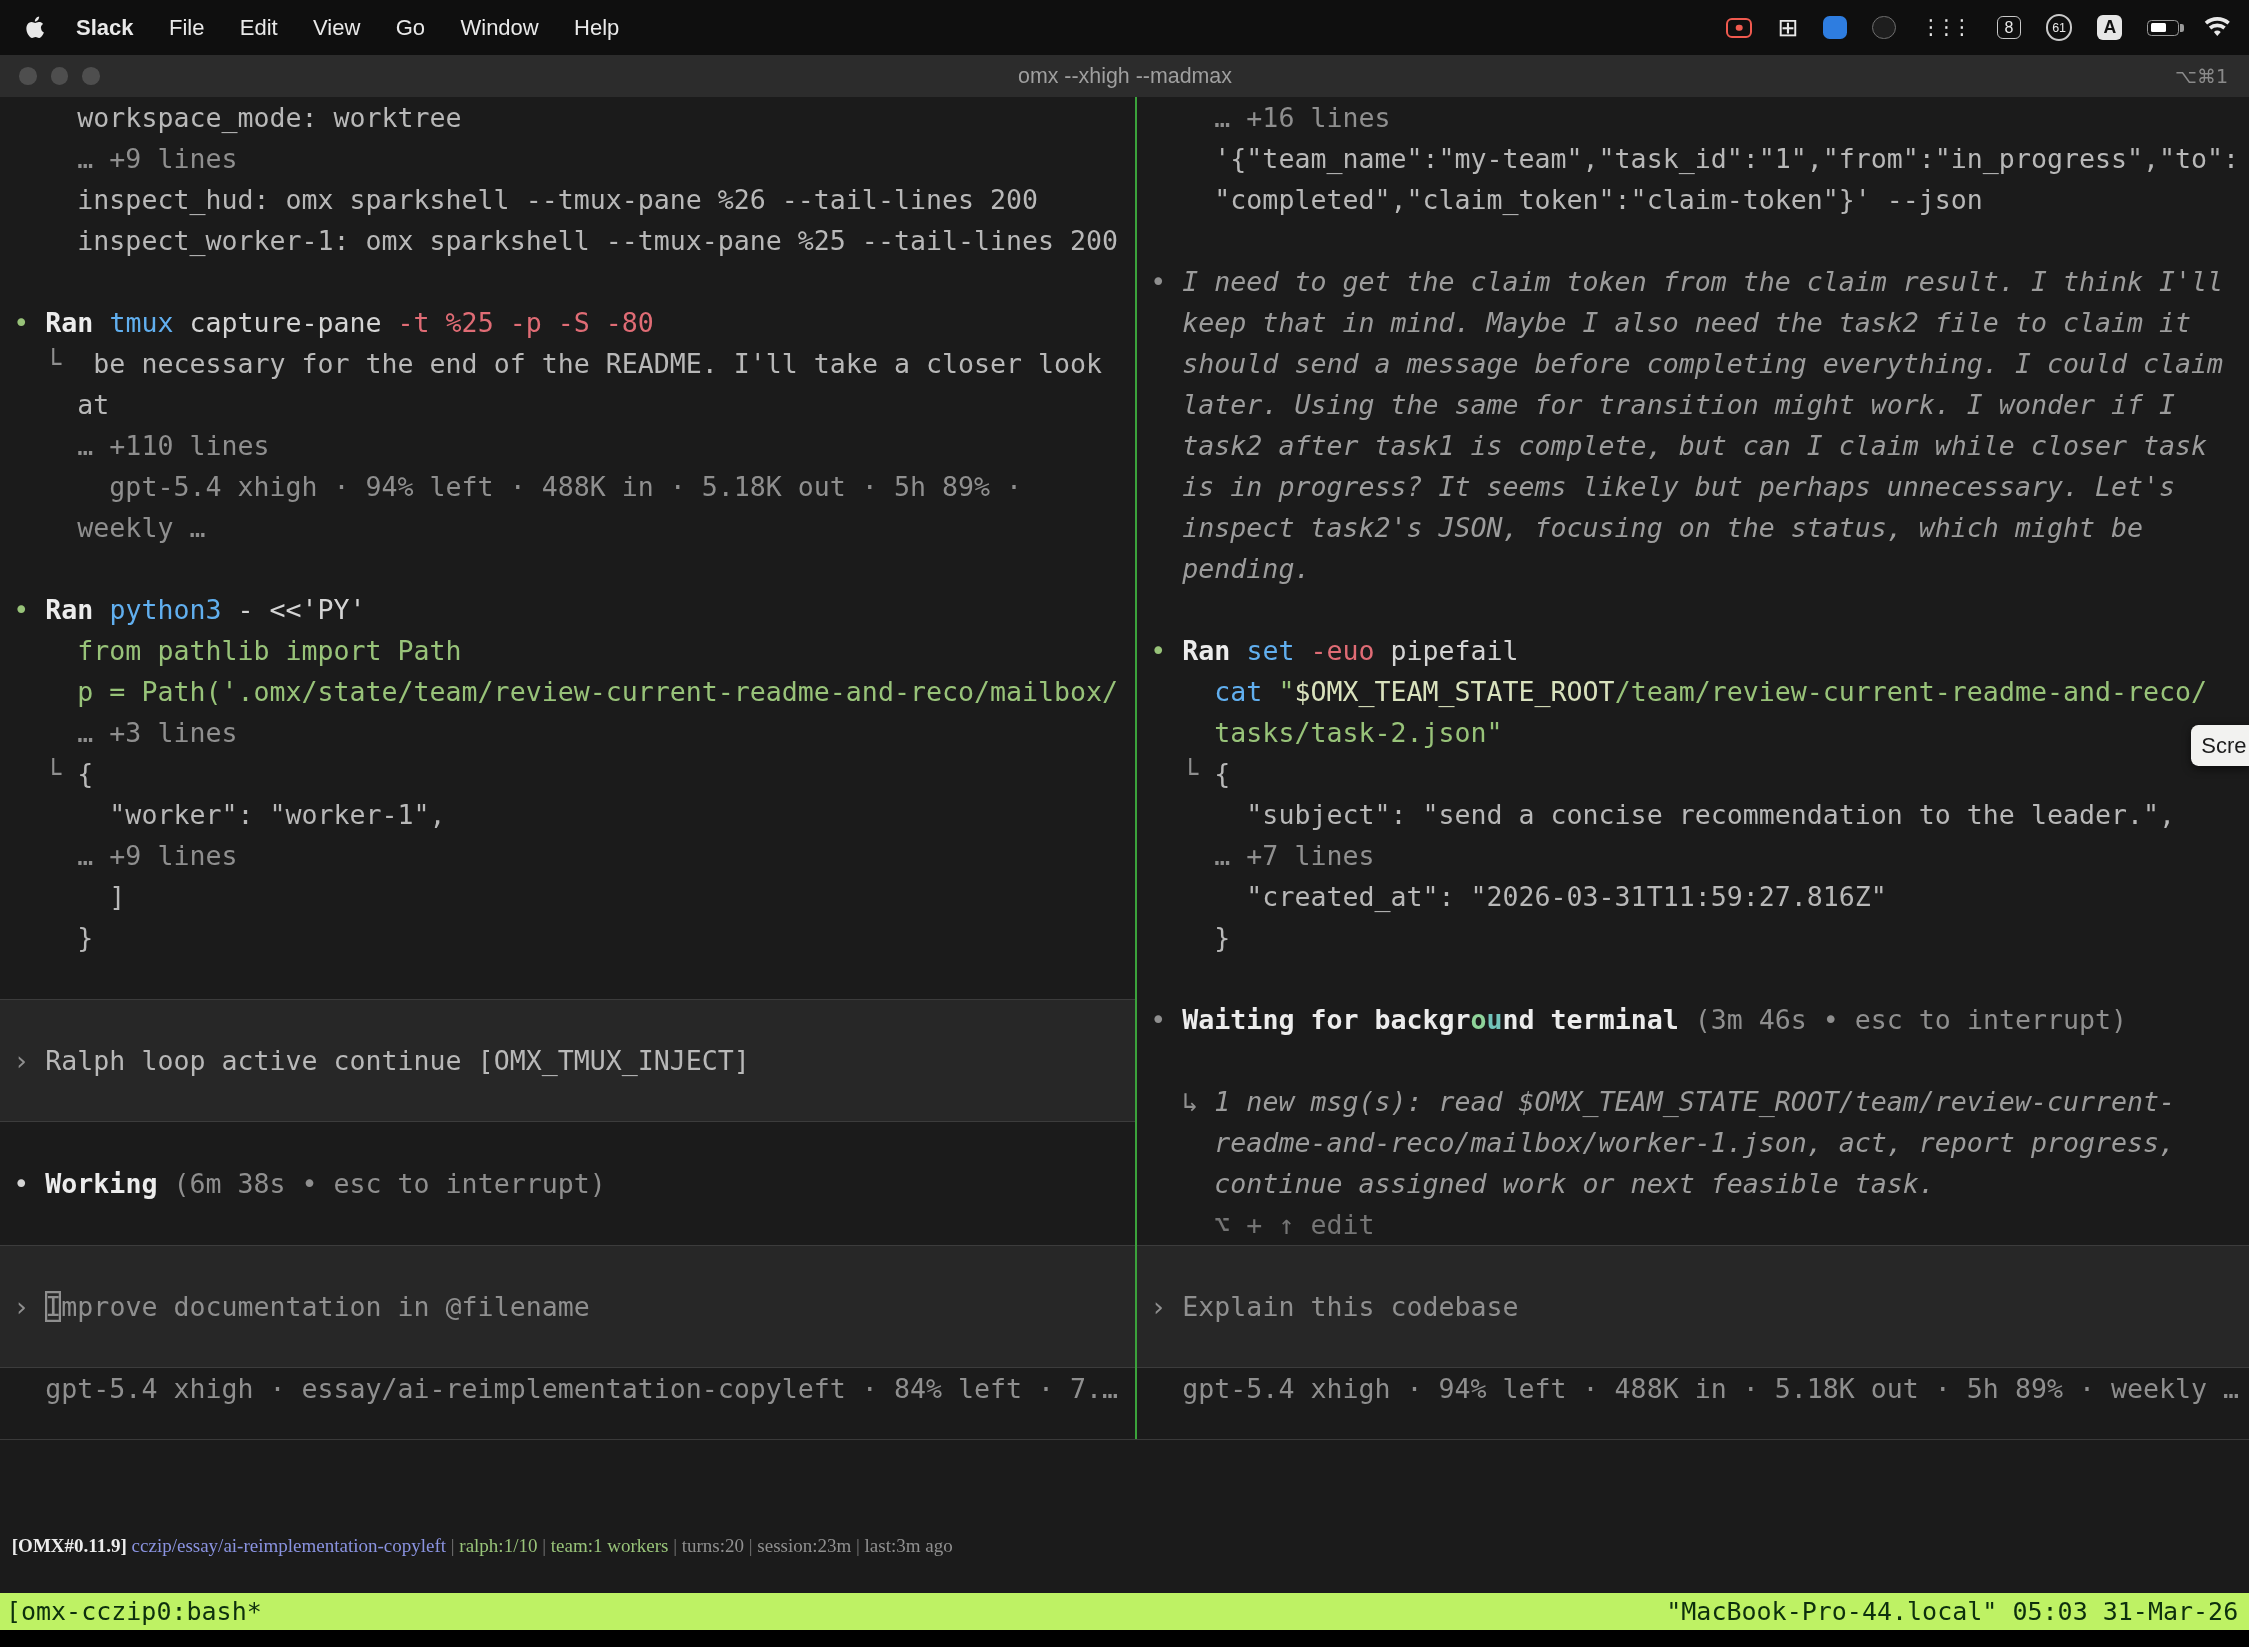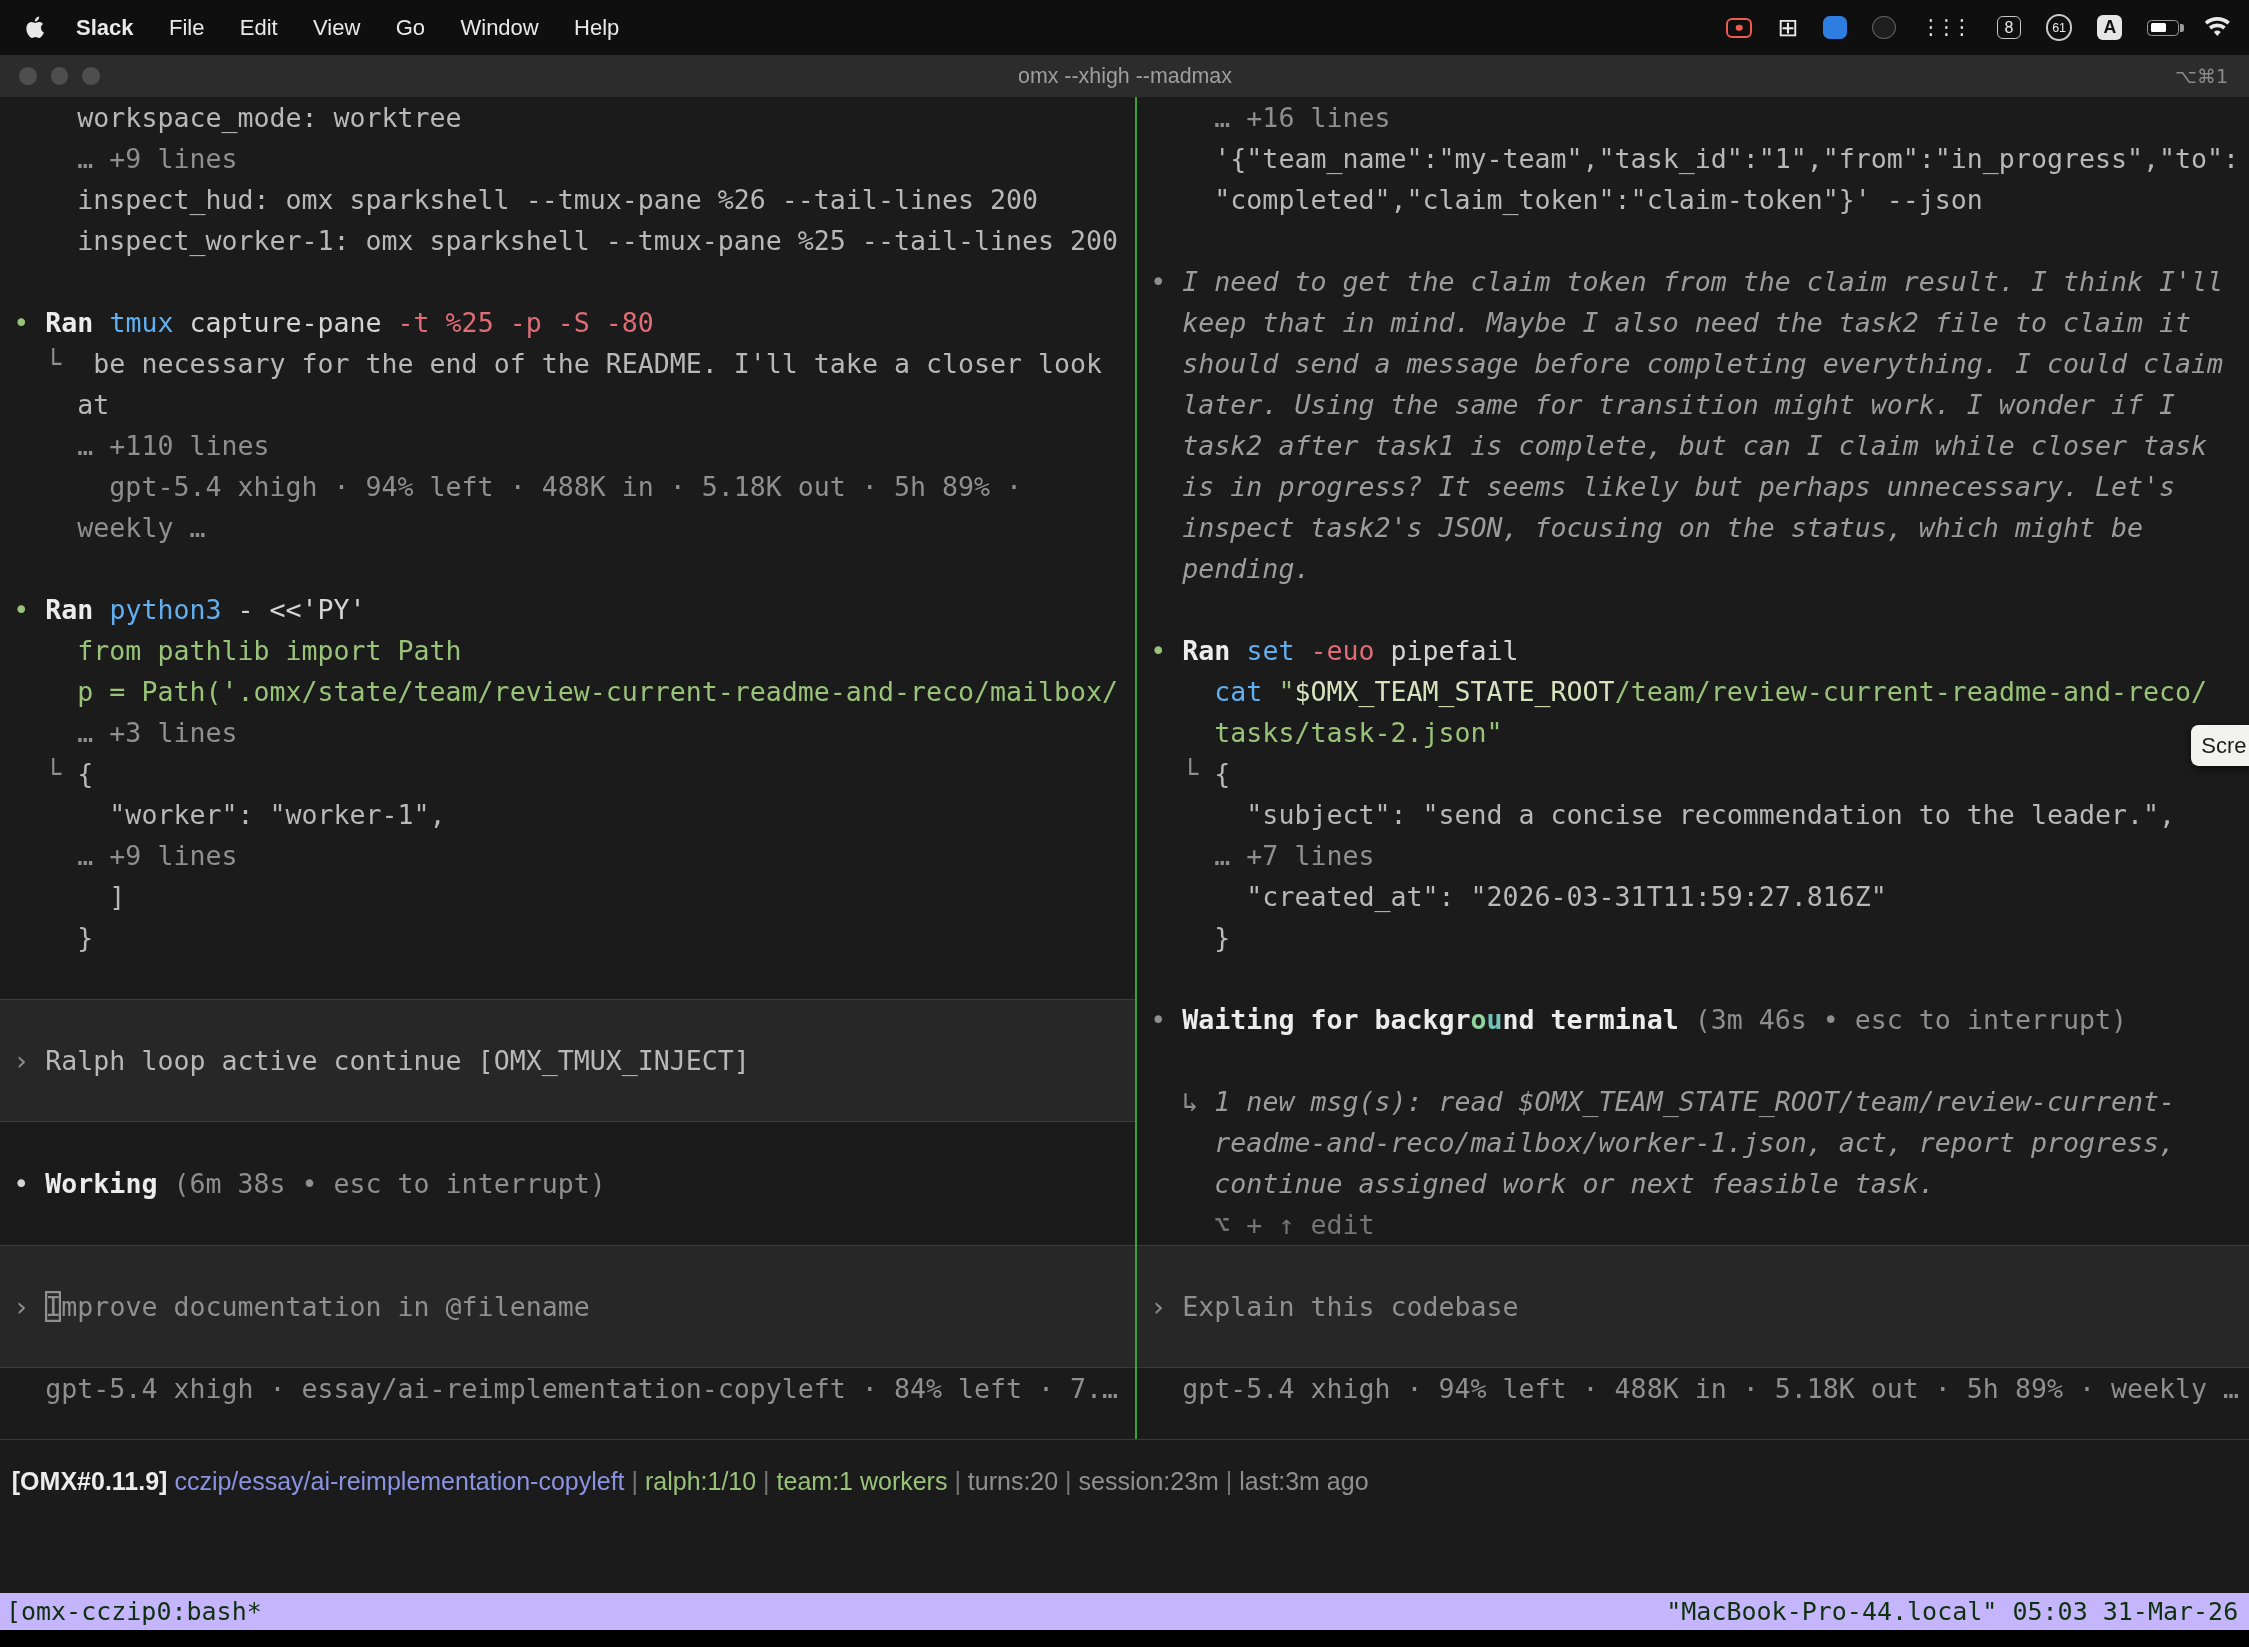--- a/index.html
+++ b/index.html
@@ -39,21 +39,21 @@
   .term{position:absolute;top:97px;left:0;width:100%;height:1496px;background:#1b1b1b;}
   .pane{position:absolute;top:0;font-family:"DejaVu Sans Mono","DejaVu Sans",monospace;font-size:26.6px;}
   #pane-left{left:0;width:1135px;}
   #pane-right{left:1137px;width:1113px;}
   .trow{height:41px;line-height:41px;white-space:pre;padding-left:13.3px;color:#b8b8b8;overflow:hidden;}
   .band{background:#272727;}
   .band-top{border-top:0.7px solid #3c3c3c;}
   .band-bot{border-bottom:0.7px solid #3c3c3c;}
   .divider{position:absolute;left:1135px;top:0;width:1.5px;height:1342px;background:#3ba23b;}
   .hsep{position:absolute;left:0;top:1342px;width:100%;height:0.7px;background:#3a3a3a;}
-  .omx-status{position:absolute;left:0;top:1364px;width:100%;height:41px;line-height:41px;padding-left:11.8px;font-family:Liberation Sans, sans-serif;font-size:25px;white-space:pre;overflow:hidden;}
+  .omx-status{position:absolute;left:0;top:1428px;width:100%;height:41px;line-height:41px;padding-left:11.8px;font-family:Liberation Serif, serif;font-size:19px;white-space:pre;overflow:hidden;}
 
   
   .g{color:#b8b8b8}
   .d{color:#8f8f8f}
   .dd{color:#757575}
   .w{color:#ececec;font-weight:bold}
   .t{color:#d4d4d4}
   .b{color:#61afef}
   .r{color:#e06c75}
   .gr{color:#98c379}
@@ -61,21 +61,21 @@
   .it{color:#9c9c9c;font-style:italic}
   .sh1{color:#8fd49a;font-weight:bold}
   .sh2{color:#72c4bb;font-weight:bold}
   .cursor{box-shadow:inset 0 0 0 2.2px #8f8f8f;color:#8f8f8f;}
   .path{color:#8a93e0}
 
   
   .shot-preview{position:absolute;right:0;top:725px;height:41px;width:59px;background:#f2f2f0;color:#1c1c1c;font-size:22px;display:flex;align-items:center;padding-left:10.3px;border-radius:7.4px 0 0 7.4px;box-shadow:0 2.2px 8.9px rgba(0,0,0,.55);overflow:hidden;z-index:5;}
 
   
-  .tmux{position:absolute;left:0;top:1593px;width:100%;height:37px;background:#c4b5fd;color:#0d300d;display:flex;justify-content:space-between;align-items:center;font-family:"DejaVu Sans Mono","DejaVu Sans",monospace;font-size:25px;padding:0 11.8px 0 5.9px;white-space:pre;}
+  .tmux{position:absolute;left:0;top:1593px;width:100%;height:37px;background:#bef264;color:#0d300d;display:flex;justify-content:space-between;align-items:center;font-family:"DejaVu Sans Mono","DejaVu Sans",monospace;font-size:25px;padding:0 11.8px 0 5.9px;white-space:pre;}
 </style>
 </head>
 <body>
 
 <div class="screen">
 
   <div class="menubar">
     <div class="mb-left">
       <span class="apple">
         <svg viewBox="0 0 24 24" width="25" height="25">

